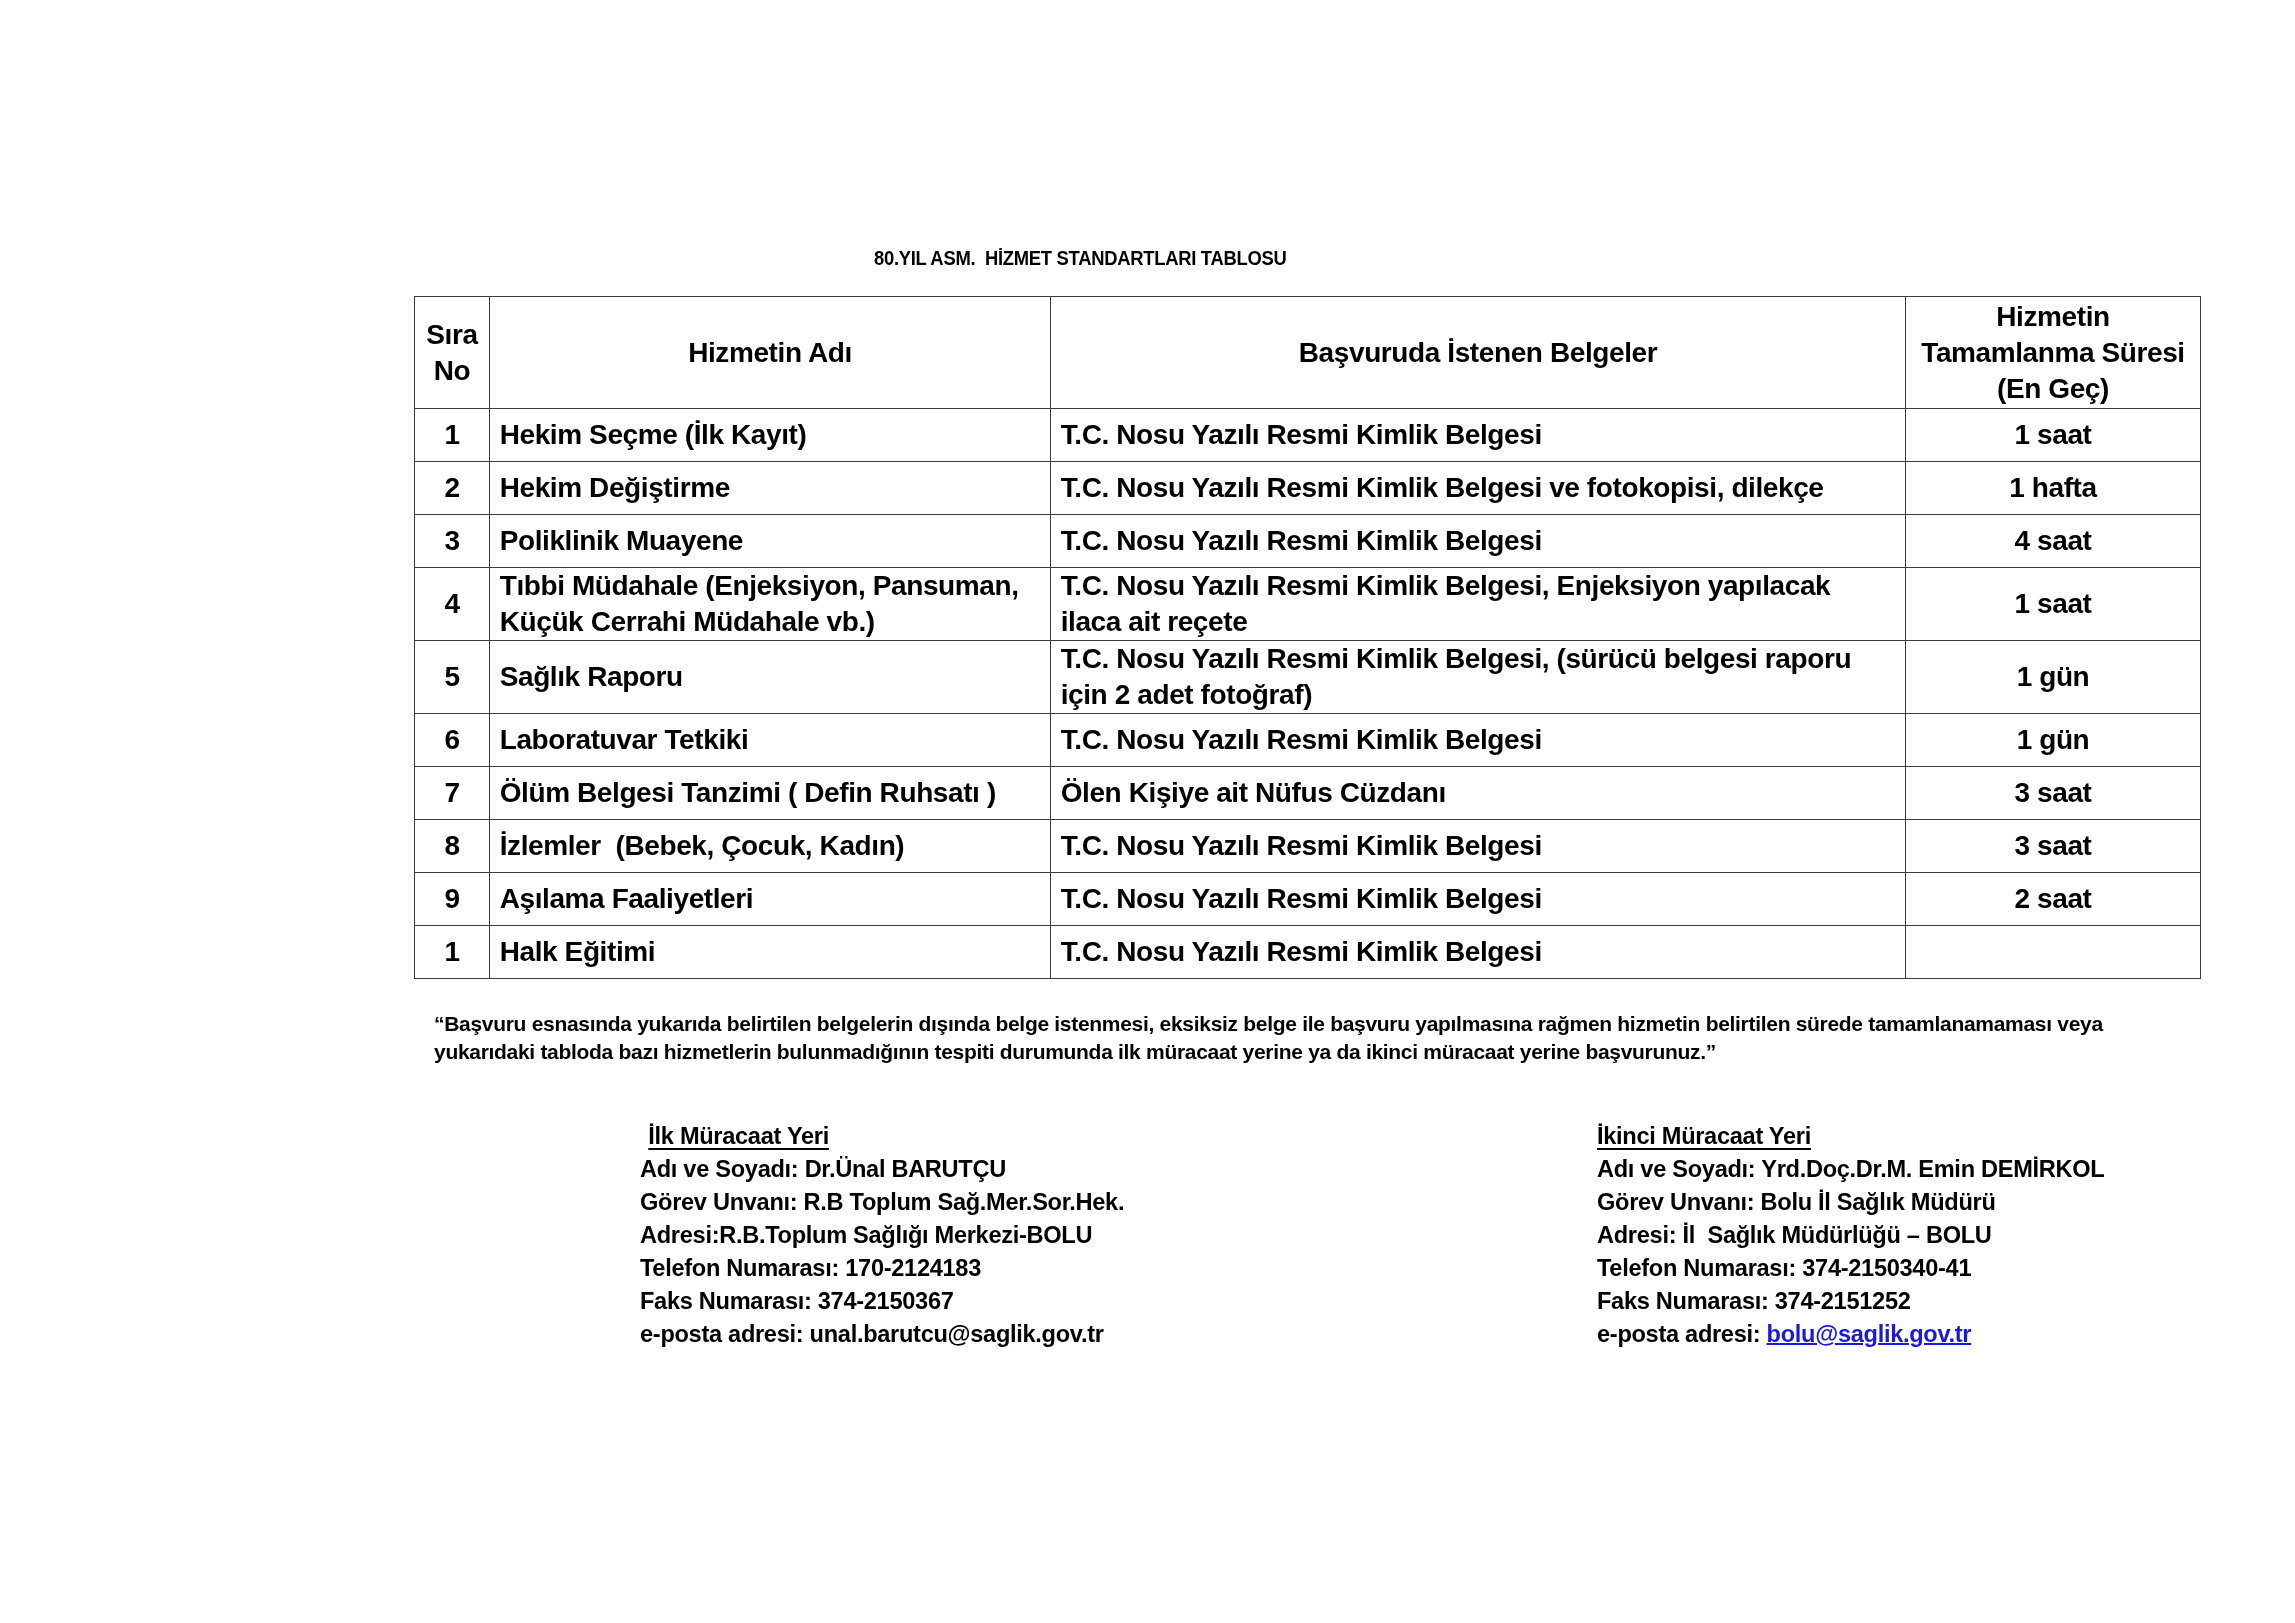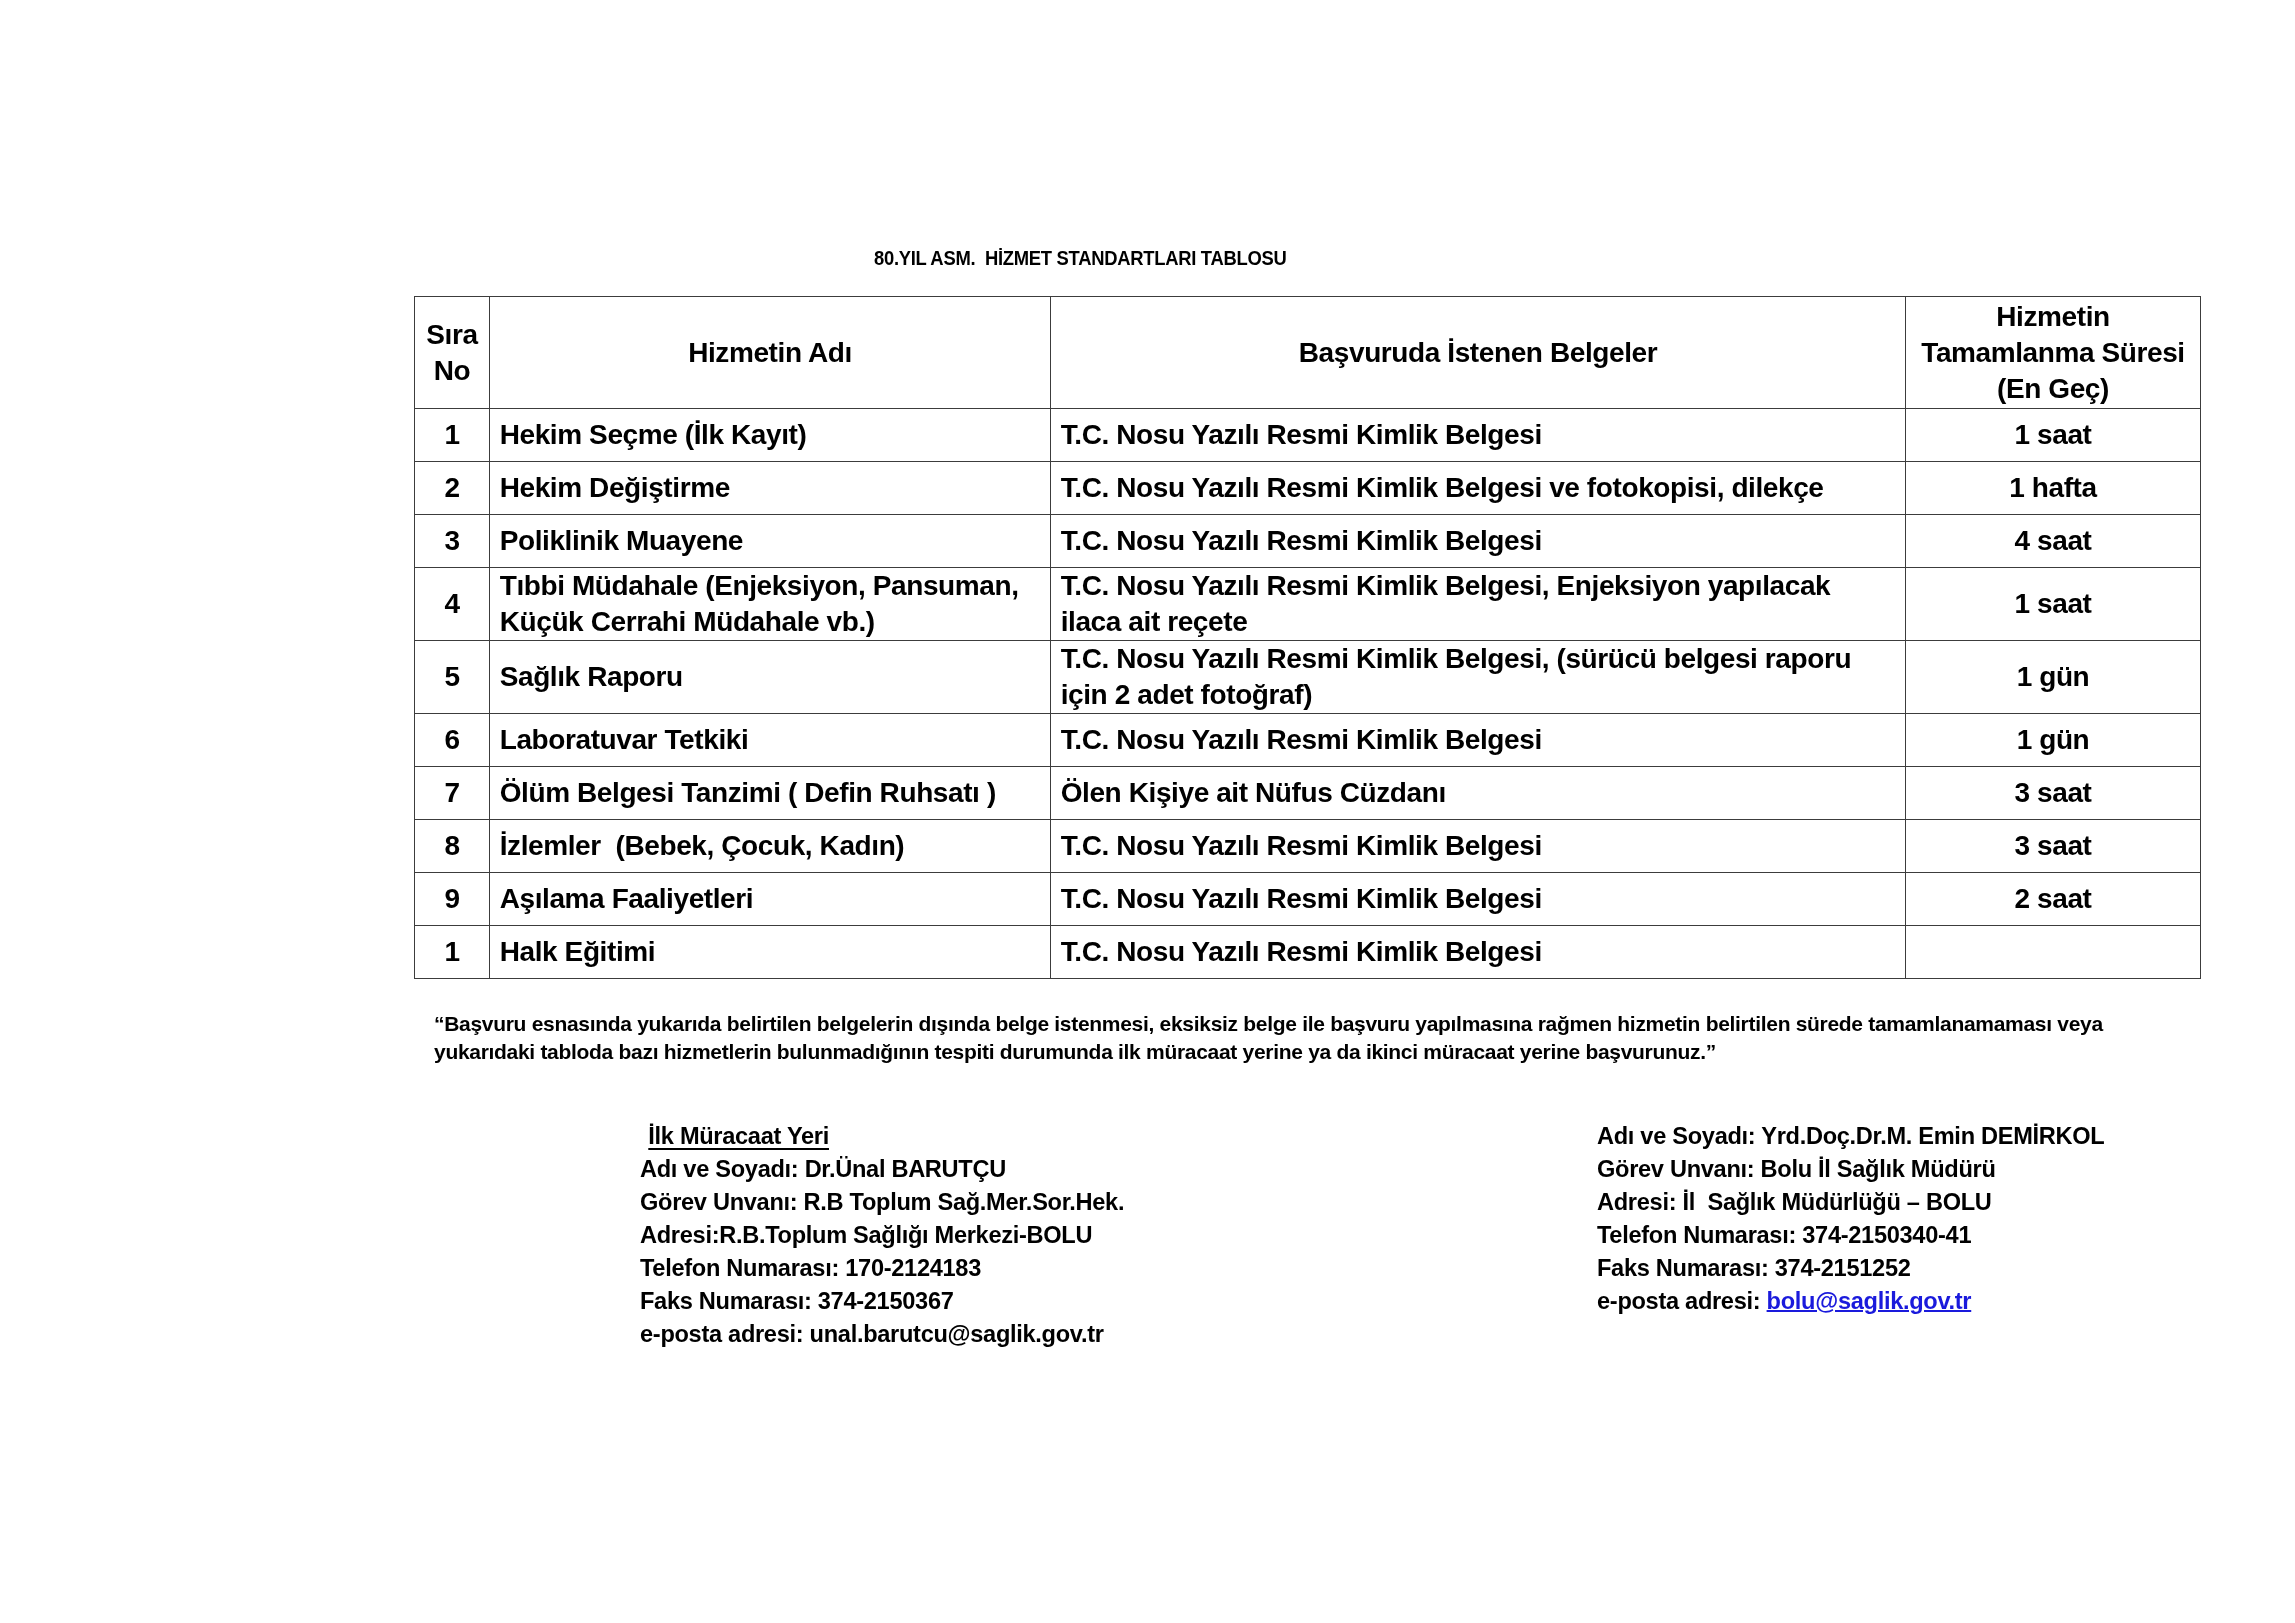--- a/index.html
+++ b/index.html
@@ -193,20 +193,21 @@
   <span class="line"><span class="heading">İlk Müracaat Yeri</span></span>
   <span class="line">Adı ve Soyadı: Dr.Ünal BARUTÇU</span>
   <span class="line">Görev Unvanı: R.B Toplum Sağ.Mer.Sor.Hek.</span>
   <span class="line">Adresi:R.B.Toplum Sağlığı Merkezi-BOLU</span>
   <span class="line">Telefon Numarası: 170-2124183</span>
   <span class="line">Faks Numarası: 374-2150367</span>
   <span class="line"><span style="white-space: pre;">e-posta adresi: </span><span>unal.barutcu@saglik.gov.tr</span></span>
 </div>
 
 <div class="contact second">
+  <span class="line"><span class="heading">İkinci Müracaat Yeri</span></span>
   <span class="line">Adı ve Soyadı: Yrd.Doç.Dr.M. Emin DEMİRKOL</span>
   <span class="line">Görev Unvanı: Bolu İl Sağlık Müdürü</span>
   <span class="line" style="white-space: pre;">Adresi: İl  Sağlık Müdürlüğü – BOLU</span>
   <span class="line">Telefon Numarası: 374-2150340-41</span>
   <span class="line">Faks Numarası: 374-2151252</span>
   <span class="line"><span style="white-space: pre;">e-posta adresi: </span><a class="email-link">bolu@saglik.gov.tr</a></span>
 </div>
 
 
 </body></html>

